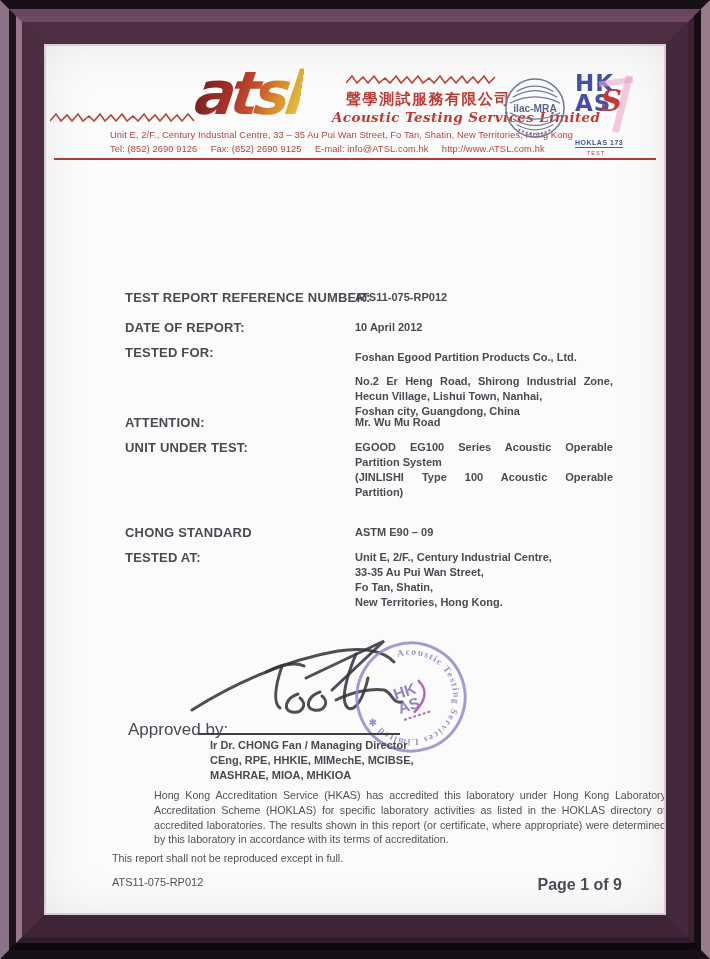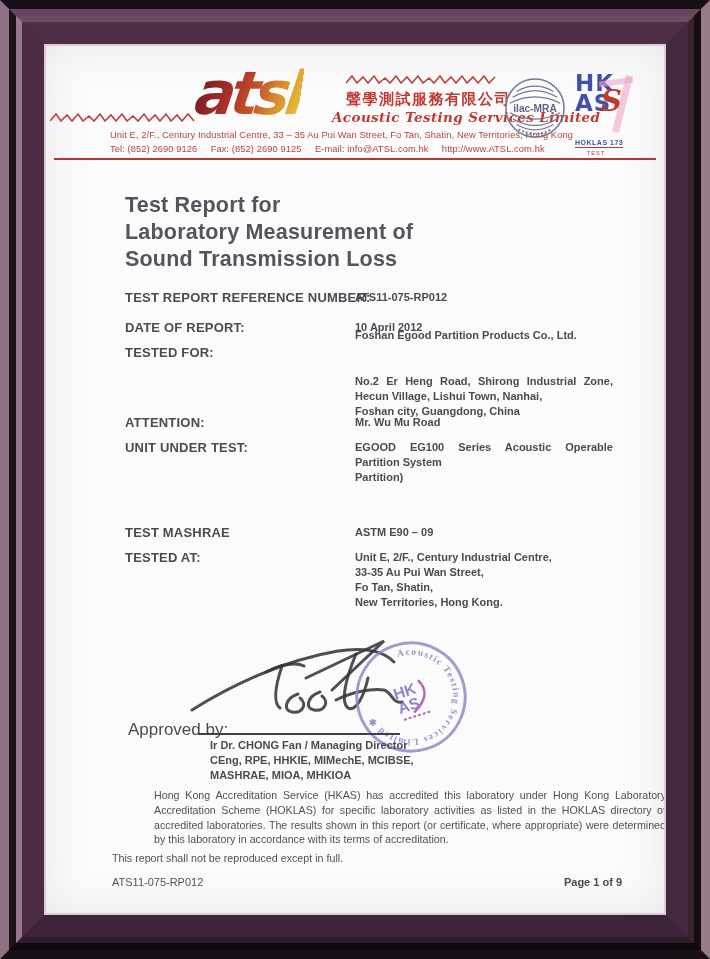--- a/index.html
+++ b/index.html
@@ -86,21 +86,21 @@
   .sig-line { left: 152px; top: 687px; width: 202px; height: 2px;
     background: #3f3f47; }
   .approver { left: 164px; top: 692px; font-size: 11px; font-weight: 700;
     color: #4a4a53; line-height: 15px; }
 
   
   .accred { left: 66px; top: 742px; width: 512px; font-size: 10.7px;
     color: #50505a; line-height: 14.8px; text-align: justify; margin-left: 42px; }
   .note { left: 66px; top: 806px; font-size: 10.7px; color: #50505a; }
   .docnum { left: 66px; top: 830px; font-size: 11px; color: #50505a; }
-  .pageinfo { right: 42px; top: 830px; font-size: 11px; font-weight: 700;
+  .pageinfo { right: 42px; top: 830px; font-size: 16px; font-weight: 700;
     color: #4a4a53; }
 </style>
 </head>
 <body>
 
 <div class="f1">
  <div class="f2">
   <div class="f3">
    <div class="f4">
     <div class="f5">
@@ -141,52 +141,48 @@
         </div>
         <div class="brush-stem"></div>
         <div class="brush-cap"></div>
         <div class="hkas-s">S</div>
         <div class="hoklas">HOKLAS 173</div>
         <div class="hoklas-test">TEST</div>
       </div>
 
       <div class="abs red-rule"></div>
 
-      <div class="abs title">
-        <div>Test Report for</div>
-        <div>Laboratory Measurement of</div>
-        <div>Sound Transmission Loss</div>
-      </div>
 
       <div class="abs lbl" style="top:244px">TEST REPORT REFERENCE NUMBER:</div>
       <div class="abs val" style="top:244px">ATS11-075-RP012</div>
 
       <div class="abs lbl" style="top:274px">DATE OF REPORT:</div>
       <div class="abs val" style="top:274px">10 April 2012</div>
 
       <div class="abs lbl" style="top:299px">TESTED FOR:</div>
-      <div class="abs val" style="top:282px">Foshan Egood Partition Products Co., Ltd.</div>
+      <div class="abs val" style="top:304px">Foshan Egood Partition Products Co., Ltd.</div>
 
       <div class="abs val" style="top:328px">
         <div class="jline">No.2 Er Heng Road, Shirong Industrial Zone,</div>
         <div>Hecun Village, Lishui Town, Nanhai,</div>
         <div>Foshan city, Guangdong, China</div>
       </div>
 
       <div class="abs lbl" style="top:369px">ATTENTION:</div>
       <div class="abs val" style="top:369px">Mr. Wu Mu Road</div>
 
       <div class="abs lbl" style="top:394px">UNIT UNDER TEST:</div>
       <div class="abs val" style="top:394px">
         <div class="jline">EGOOD EG100 Series Acoustic Operable</div>
         <div>Partition System</div>
+        <div class="jline">(JINLISHI Type 100 Acoustic Operable</div>
         <div>Partition)</div>
       </div>
 
-      <div class="abs lbl" style="top:479px">TEST MASHRAE</div>
+      <div class="abs lbl" style="top:479px">CHONG STANDARD</div>
       <div class="abs val" style="top:479px">ASTM E90 – 09</div>
 
       <div class="abs lbl" style="top:504px">TESTED AT:</div>
       <div class="abs val" style="top:504px">
         <div>Unit E, 2/F., Century Industrial Centre,</div>
         <div>33-35 Au Pui Wan Street,</div>
         <div>Fo Tan, Shatin,</div>
         <div>New Territories, Hong Kong.</div>
       </div>
 

